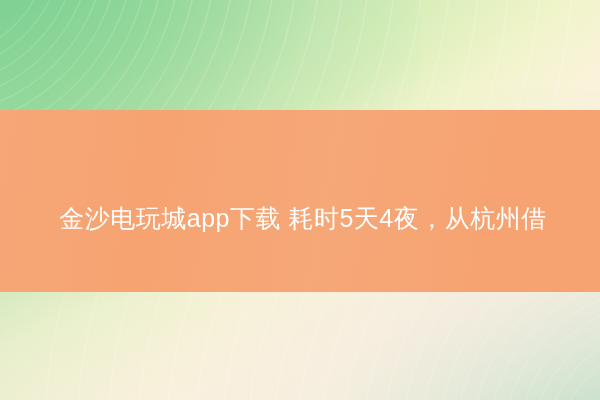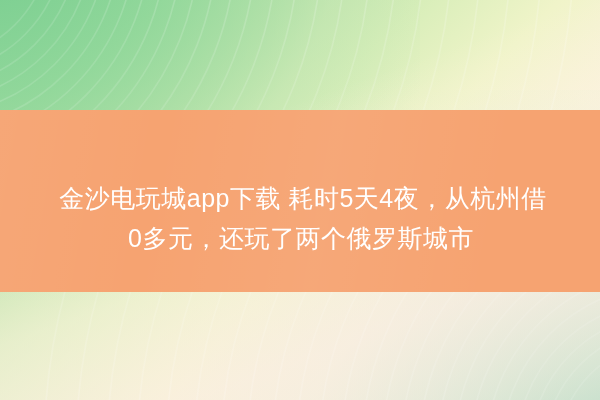--- a/index.html
+++ b/index.html
@@ -214,16 +214,15 @@
       </g>
     </svg>
   </div>
 
   <div class="band">
     <div class="band-sheen"></div>
   </div>
 
   <div class="text-block">
     <div class="tline tline-1">金沙电玩城app下载 耗时5天4夜，从杭州借</div>
-    <div class="tline tline-3">0多元，还玩了两个俄罗斯城市</div>
   </div>
 
 </div>
 
 </body></html>

